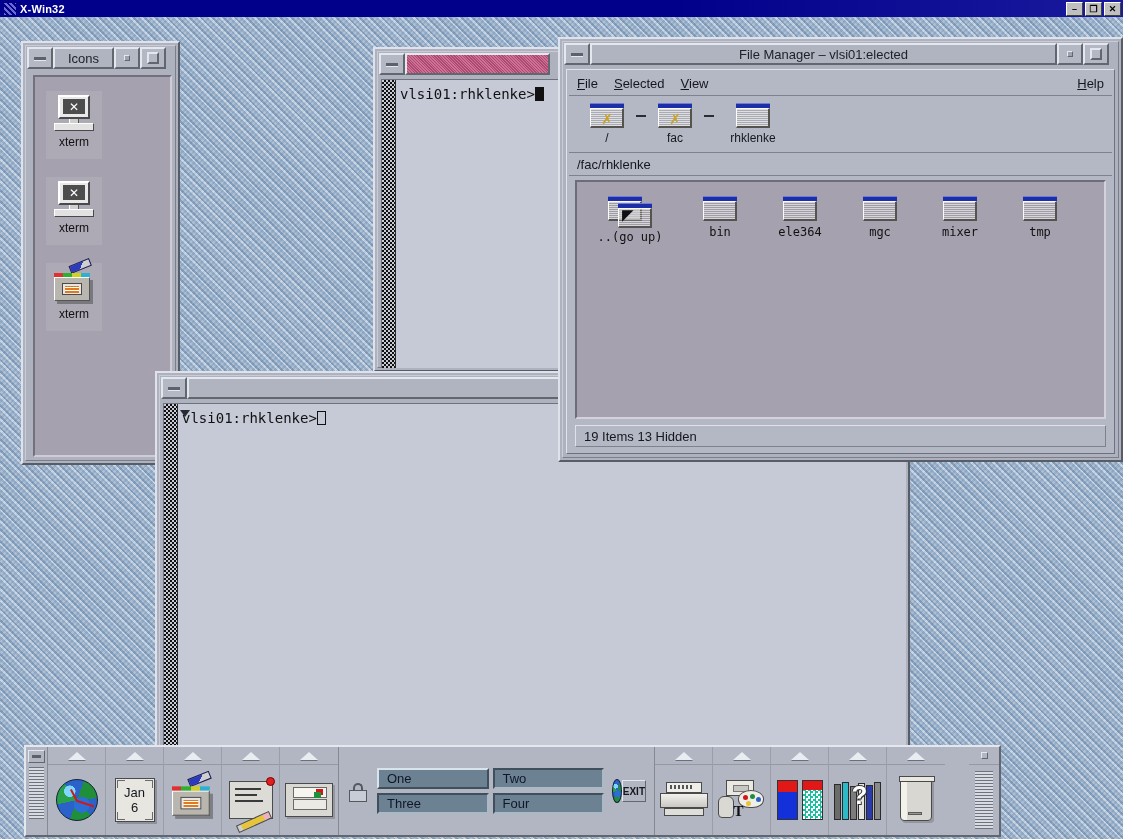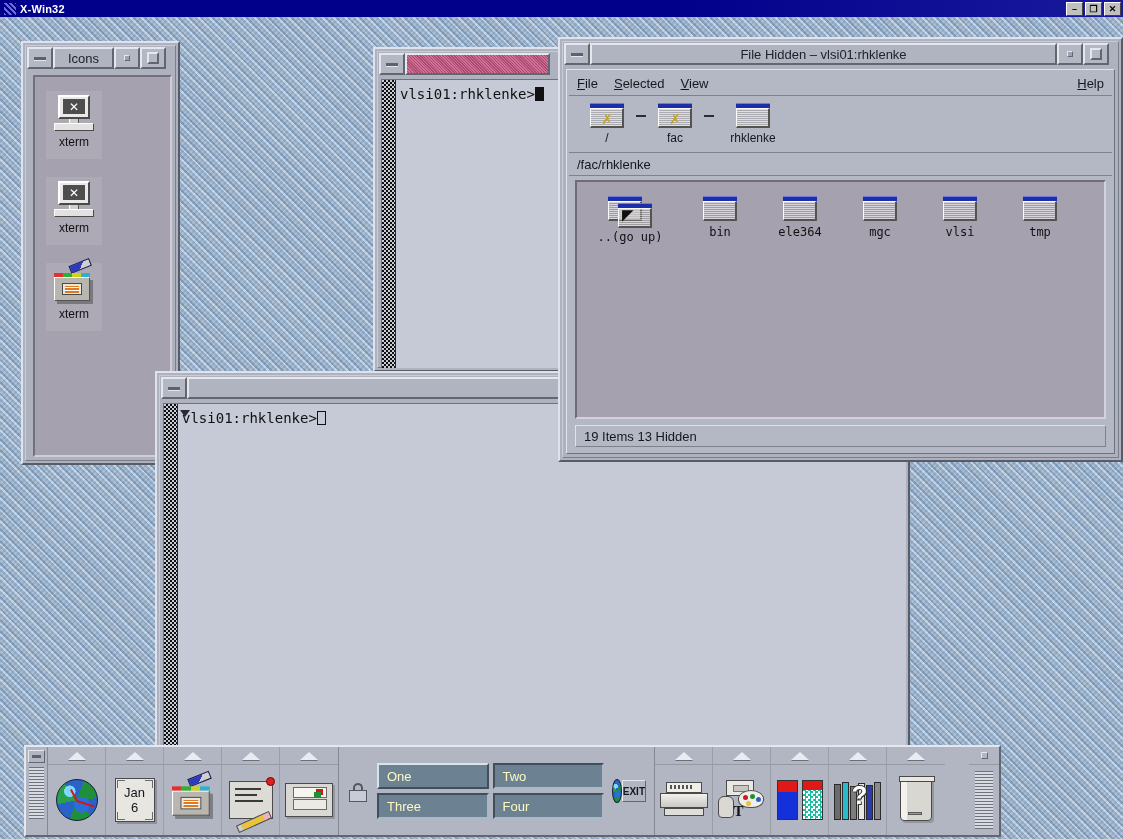--- a/index.html
+++ b/index.html
@@ -333,25 +333,25 @@
 
   
   .fp-switch {
     width:316px; display:flex; flex-direction:column;
     border-right:1px solid #858992; padding:6px 8px 6px 8px;
   }
   .fp-switch-row { display:flex; align-items:center; height:100%; gap:8px; }
   .fp-lock { width:22px; display:flex; align-items:flex-start; justify-content:center; padding-top:4px;}
   .fp-ws-grid { display:grid; grid-template-columns:1fr 1fr; grid-gap:4px; flex:1 1 auto; }
   .ws-btn {
-    height:26px; background:#6c8293;
+    height:21px; background:#6c8293;
     border-top:2px solid #3f4f5c; border-left:2px solid #3f4f5c;
     border-right:2px solid #a9bac6; border-bottom:2px solid #a9bac6;
     display:flex; align-items:center; padding-left:8px;
-    font-size:13px; color:#fef9c3;
+    font-size:13px; color:#0f172a;
   }
   .ws-btn.sel { border-top-color:#d9e4ea; border-left-color:#d9e4ea;
       border-right-color:#3f4f5c; border-bottom-color:#3f4f5c; }
   .fp-switch-right { width:34px; display:flex; flex-direction:row;
       align-items:center; justify-content:space-between; padding:2px 0;}
   .exit-btn {
     width:28px;height:22px;background:#b2b6c2;
     border-top:1px solid #e4e7ee; border-left:1px solid #e4e7ee;
     border-right:1px solid #62666f; border-bottom:1px solid #62666f;
     display:flex;align-items:center;justify-content:center;
@@ -563,21 +563,21 @@
         <div class="xterm-text"><span>vlsi01:rhklenke&gt;</span><span class="cursor-hollow"></span></div>
       </div>
     </div>
 
     <div class="mwin" id="filemgr">
       <div class="mwin-inner-frame"></div>
       <div class="titlebar">
         <div class="tb-btn">
             <i class="minus"></i>
           </div>
-        <div class="tb-label">File Hidden – vlsi01:rhklenke</div>
+        <div class="tb-label">File Manager – vlsi01:elected</div>
         <div class="tb-btn">
             <i class="smallsq"></i>
           </div>
         <div class="tb-btn">
             <i class="bigsq"></i>
           </div>
       </div>
 
       <div id="fm-client">
 
@@ -659,21 +659,21 @@
                   <span class="main"></span>
                 </span>
               <span class="cap">mgc</span>
             </div>
 
             <div class="fm-item">
               <span class="folder">
                   <span class="tab"></span>
                   <span class="main"></span>
                 </span>
-              <span class="cap">vlsi</span>
+              <span class="cap">mixer</span>
             </div>
 
             <div class="fm-item">
               <span class="folder">
                   <span class="tab"></span>
                   <span class="main"></span>
                 </span>
               <span class="cap">tmp</span>
             </div>
 

